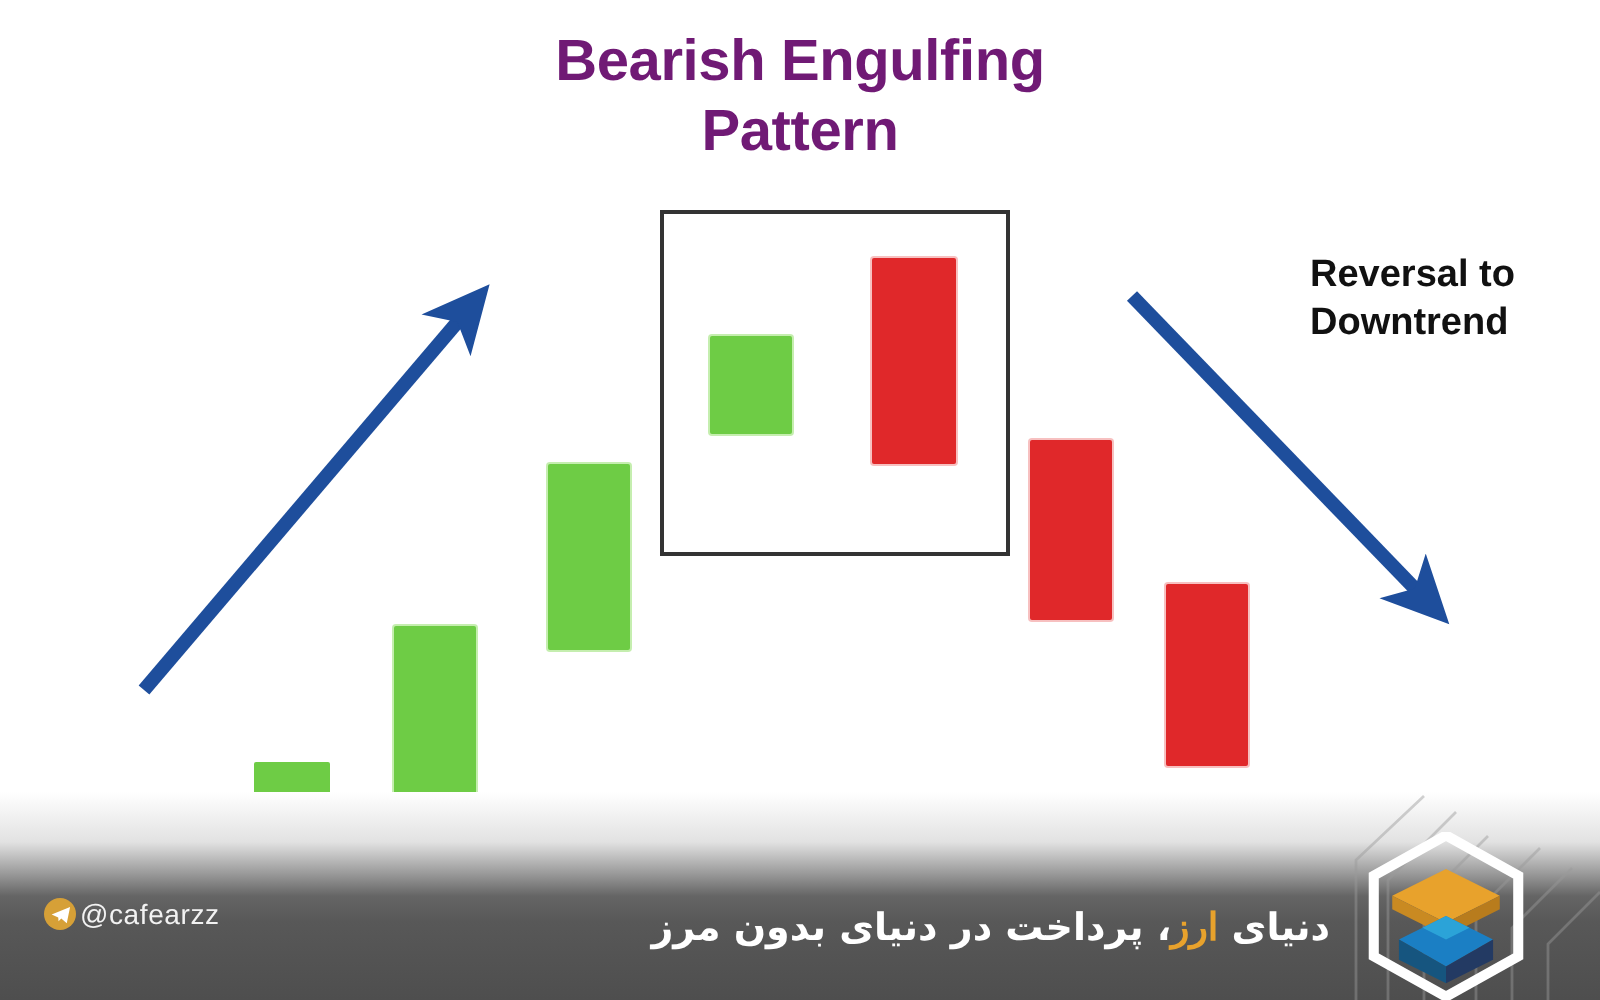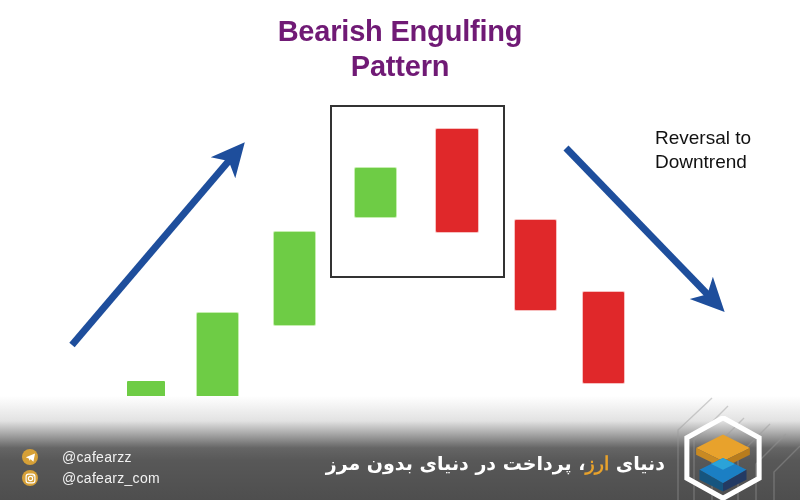--- a/index.html
+++ b/index.html
@@ -80,21 +80,21 @@
     top: 0;
     width: 800px;
     height: 440px;
     pointer-events: none;
   }
 
   
   .annot {
     position: absolute;
     color: #111111;
-    font-weight: normal;
+    font-weight: bold;
     font-size: 19px;
     line-height: 1.25;
     white-space: pre-line;
   }
   #label-uptrend {
     left: 14px;
     top: 365px;
   }
   #label-reversal {
     left: 655px;
@@ -122,21 +122,21 @@
     position: absolute;
     left: 22px;
     top: 52px;
     display: flex;
     flex-direction: column;
     gap: 3px;
   }
   .social-row {
     display: flex;
     align-items: center;
-    gap: 24px;
+    gap: 2px;
     height: 18px;
   }
   .social-badge {
     width: 16px;
     height: 16px;
     border-radius: 50%;
     background: #d6a037;
     display: flex;
     align-items: center;
     justify-content: center;
@@ -230,30 +230,20 @@
     </svg>
 
     <div id="footer-socials">
       <div class="social-row">
         <span class="social-badge">
           <svg width="11" height="11" viewBox="0 0 16 16" xmlns="http://www.w3.org/2000/svg">
             <path d="M1.2 7.6 L14.6 2.2 L12.2 14 L8.2 10.6 L6.2 12.6 L6.0 9.9 Z" fill="#ffffff"></path>
           </svg>
         </span>
         <span class="social-handle">@cafearzz</span>
-      </div>
-      <div class="social-row">
-        <span class="social-badge">
-          <svg width="11" height="11" viewBox="0 0 16 16" xmlns="http://www.w3.org/2000/svg">
-            <rect x="1.6" y="1.6" width="12.8" height="12.8" rx="3.6" fill="none" stroke="#ffffff" stroke-width="1.7"></rect>
-            <circle cx="8" cy="8" r="3.1" fill="none" stroke="#ffffff" stroke-width="1.7"></circle>
-            <circle cx="11.9" cy="4.2" r="1" fill="#ffffff"></circle>
-          </svg>
-        </span>
-        <span class="social-handle">@cafearz_com</span>
       </div>
     </div>
 
     <div id="footer-slogan">
       <span>دنیای </span><span class="hl" style="color: rgb(232, 162, 44); font-family: Liberation Serif, serif;">ارز</span><span>، پرداخت در دنیای بدون مرز</span>
     </div>
 
     <svg id="footer-logo" viewBox="0 0 100 100" xmlns="http://www.w3.org/2000/svg">
       <polygon points="50,2 93,26 93,74 50,98 7,74 7,26" fill="none" stroke="#ffffff" stroke-width="6"></polygon>
       <polygon points="50,22 82,38 50,54 18,38" fill="#e8a22c"></polygon>

